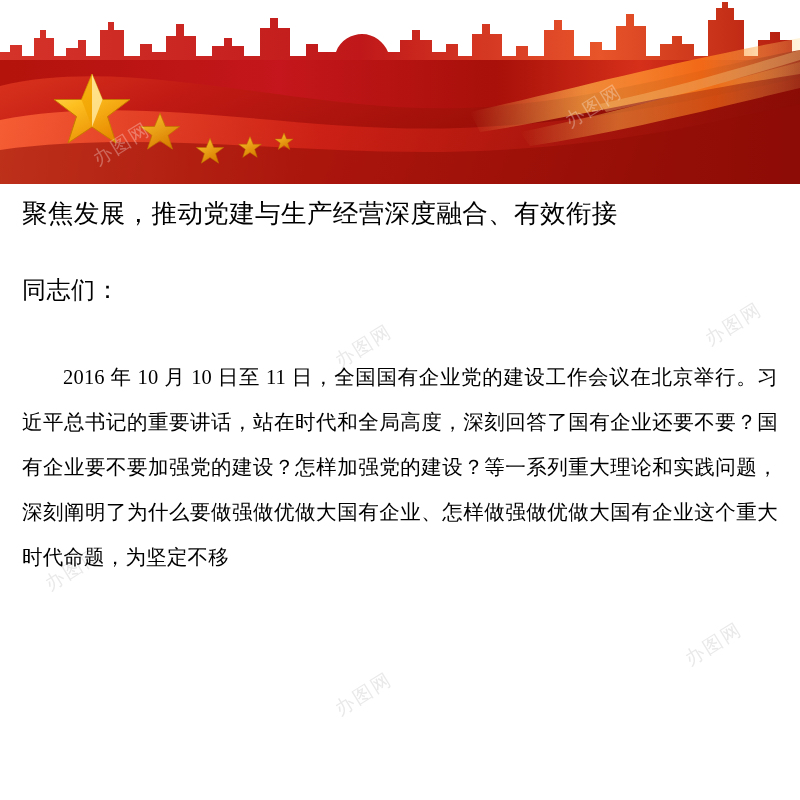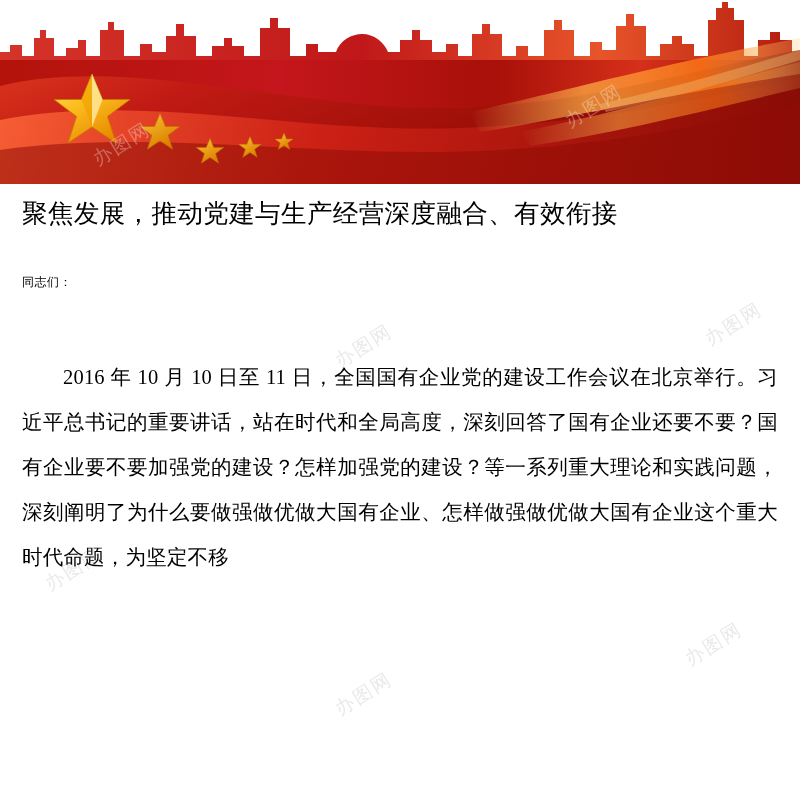--- a/index.html
+++ b/index.html
@@ -47,21 +47,21 @@
     font-size: 25.5px;
     letter-spacing: 0.4px;
     color: #000000;
     white-space: nowrap;
   }
   .doc-salutation {
     position: absolute;
     left: 22px;
     top: 274px;
     font-family: Liberation Mono, monospace;
-    font-size: 12px;
+    font-size: 24px;
     color: #000000;
     letter-spacing: 0.5px;
   }
   .doc-para {
     position: absolute;
     left: 22px;
     top: 355px;
     width: 756px;
     font-family: "Liberation Serif", "DejaVu Serif", serif;
     font-size: 20.5px;

